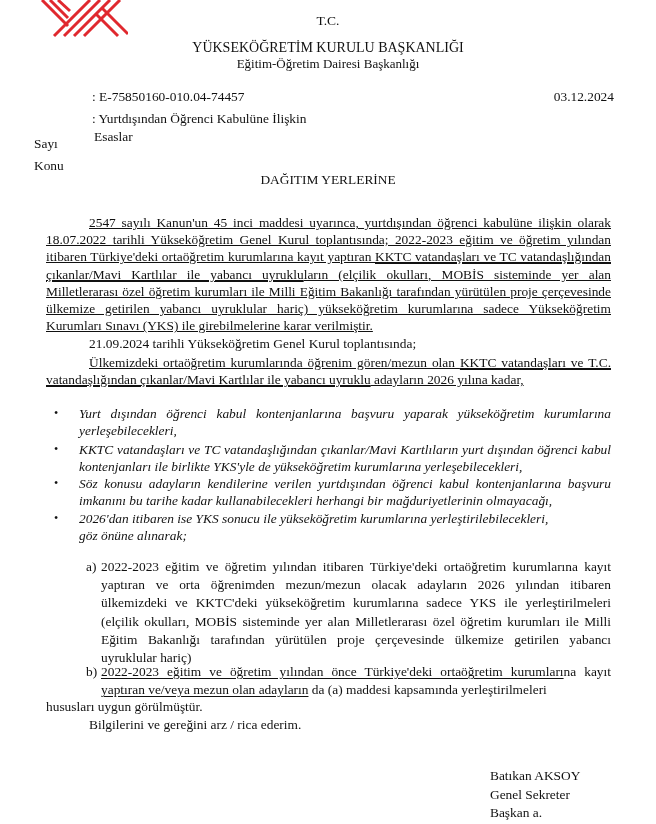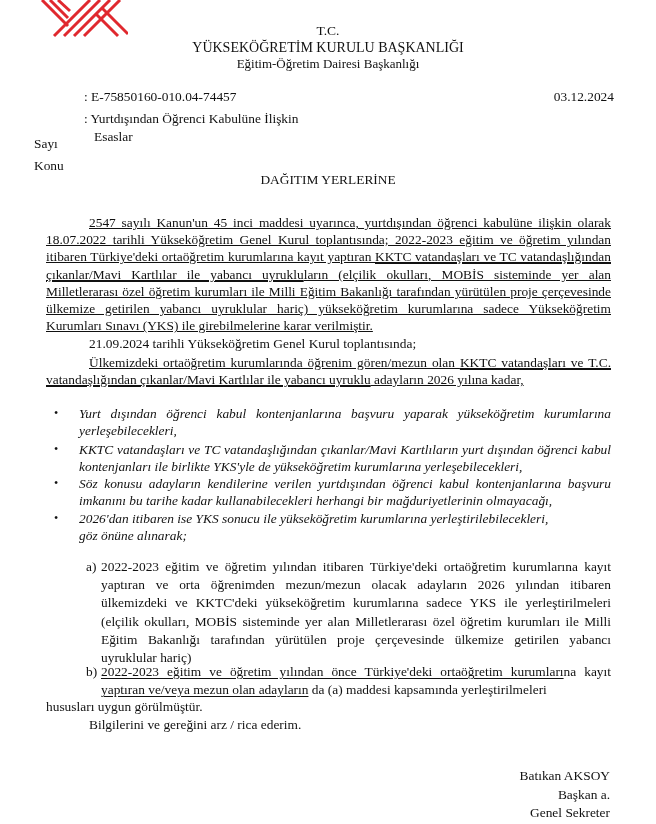--- a/index.html
+++ b/index.html
@@ -1,38 +1,38 @@
 <!DOCTYPE html>
 <html><head>
 <meta charset="utf-8">
 <style>
   html, body { margin:0; padding:0; background:#ffffff; }
   body { width:656px; height:824px; position:relative; overflow:hidden;
          font-family:"Liberation Serif", serif; color:#111; font-size:13.4px; }
   .abs { position:absolute; }
   .logo { left:38px; top:0; width:90px; height:38px; }
   .hdr { left:0; width:656px; text-align:center; line-height:16px; }
-  .hdr1 { top:23px; font-size:13.5px; }
+  .hdr1 { top:13px; font-size:13.5px; }
   .hdr2 { top:40px; font-size:14px; }
   .hdr3 { top:56px; font-size:13px; }
   .meta-label { left:34px;margin-top:47px; }
-  .meta-val { left:84px; }
+  .meta-val { left:92px; }
   .date { right:42px; }
   .title { left:0; width:656px; text-align:center; top:172px; font-size:13.4px; }
   .para { left:46px; width:565px; line-height:17.2px; text-align:justify; }
   .indent { text-indent:43px;text-decoration:underline; }
   .u { text-decoration:underline; text-underline-offset:2px; }
   .last-left { text-align-last:left; }
   .bul { left:66px; width:545px; line-height:17.4px; text-align:justify; }
   .bul .dot { position:absolute; left:-12px; top:0; font-size:12px; }
   .bul .txt { display:block; padding-left:13px;font-style:italic; }
   .item { left:86px; width:525px; line-height:18.2px; text-align:justify; }
   .item .lbl { position:absolute; left:0; top:0; }
   .item .txt { display:block; padding-left:15px; }
-  .sig { right:46px; width:120px; text-align:right; line-height:18.5px; }
+  .sig { right:46px; width:120px; text-align:left; line-height:18.5px; }
 </style>
 </head>
 <body>
 
 <svg class="abs logo" viewBox="0 0 90 38">
   <g stroke="#e0282e" stroke-width="3" fill="none">
     <line x1="4" y1="0" x2="30" y2="26"></line>
     <line x1="12" y1="0" x2="30" y2="18"></line>
     <line x1="20" y1="0" x2="32" y2="11"></line>
     <line x1="16" y1="36" x2="52" y2="0"></line>
@@ -91,15 +91,15 @@
 <div class="abs item" style="top:663px">
   <span class="lbl">b)</span>
   <span class="txt last-left"><span class="u">2022-2023 eğitim ve öğretim yılından önce Türkiye'deki ortaöğretim kurumları</span><span>na kayıt </span><span class="u">yaptıran ve/veya mezun olan adayların</span><span> da (a) maddesi kapsamında yerleştirilmeleri</span></span>
 </div>
 
 <div class="abs" style="left:46px; top:699px">hususları uygun görülmüştür.</div>
 <div class="abs" style="left:89px; top:717px">Bilgilerini ve gereğini arz / rica ederim.</div>
 
 <div class="abs sig" style="top:767px">
   <div>Batıkan AKSOY</div>
+  <div>Genel Sekreter</div>
   <div>Başkan a.</div>
-  <div>Genel Sekreter</div>
 </div>
 
 </body></html>

